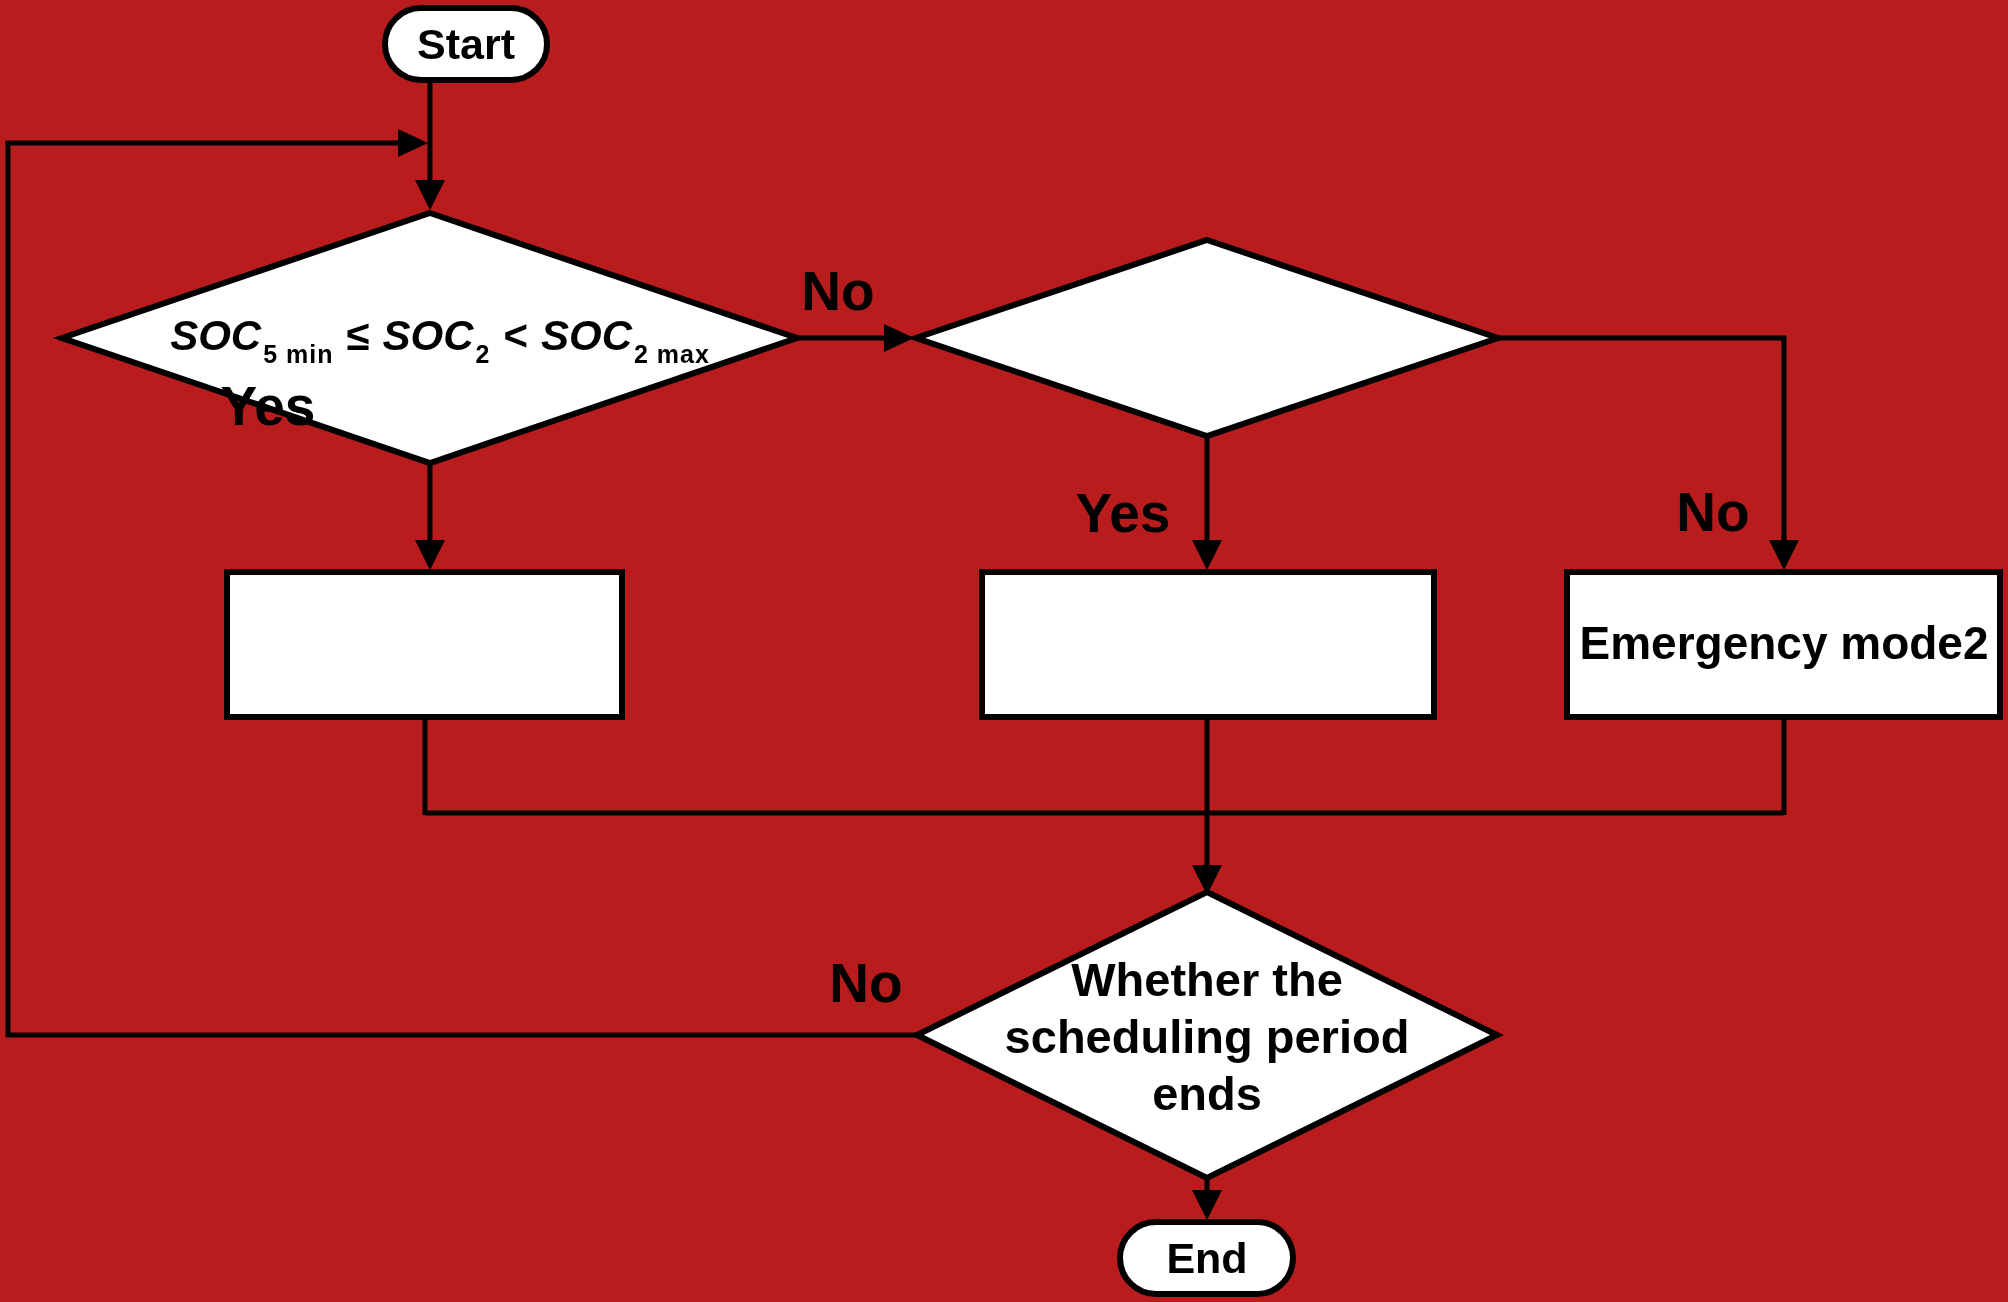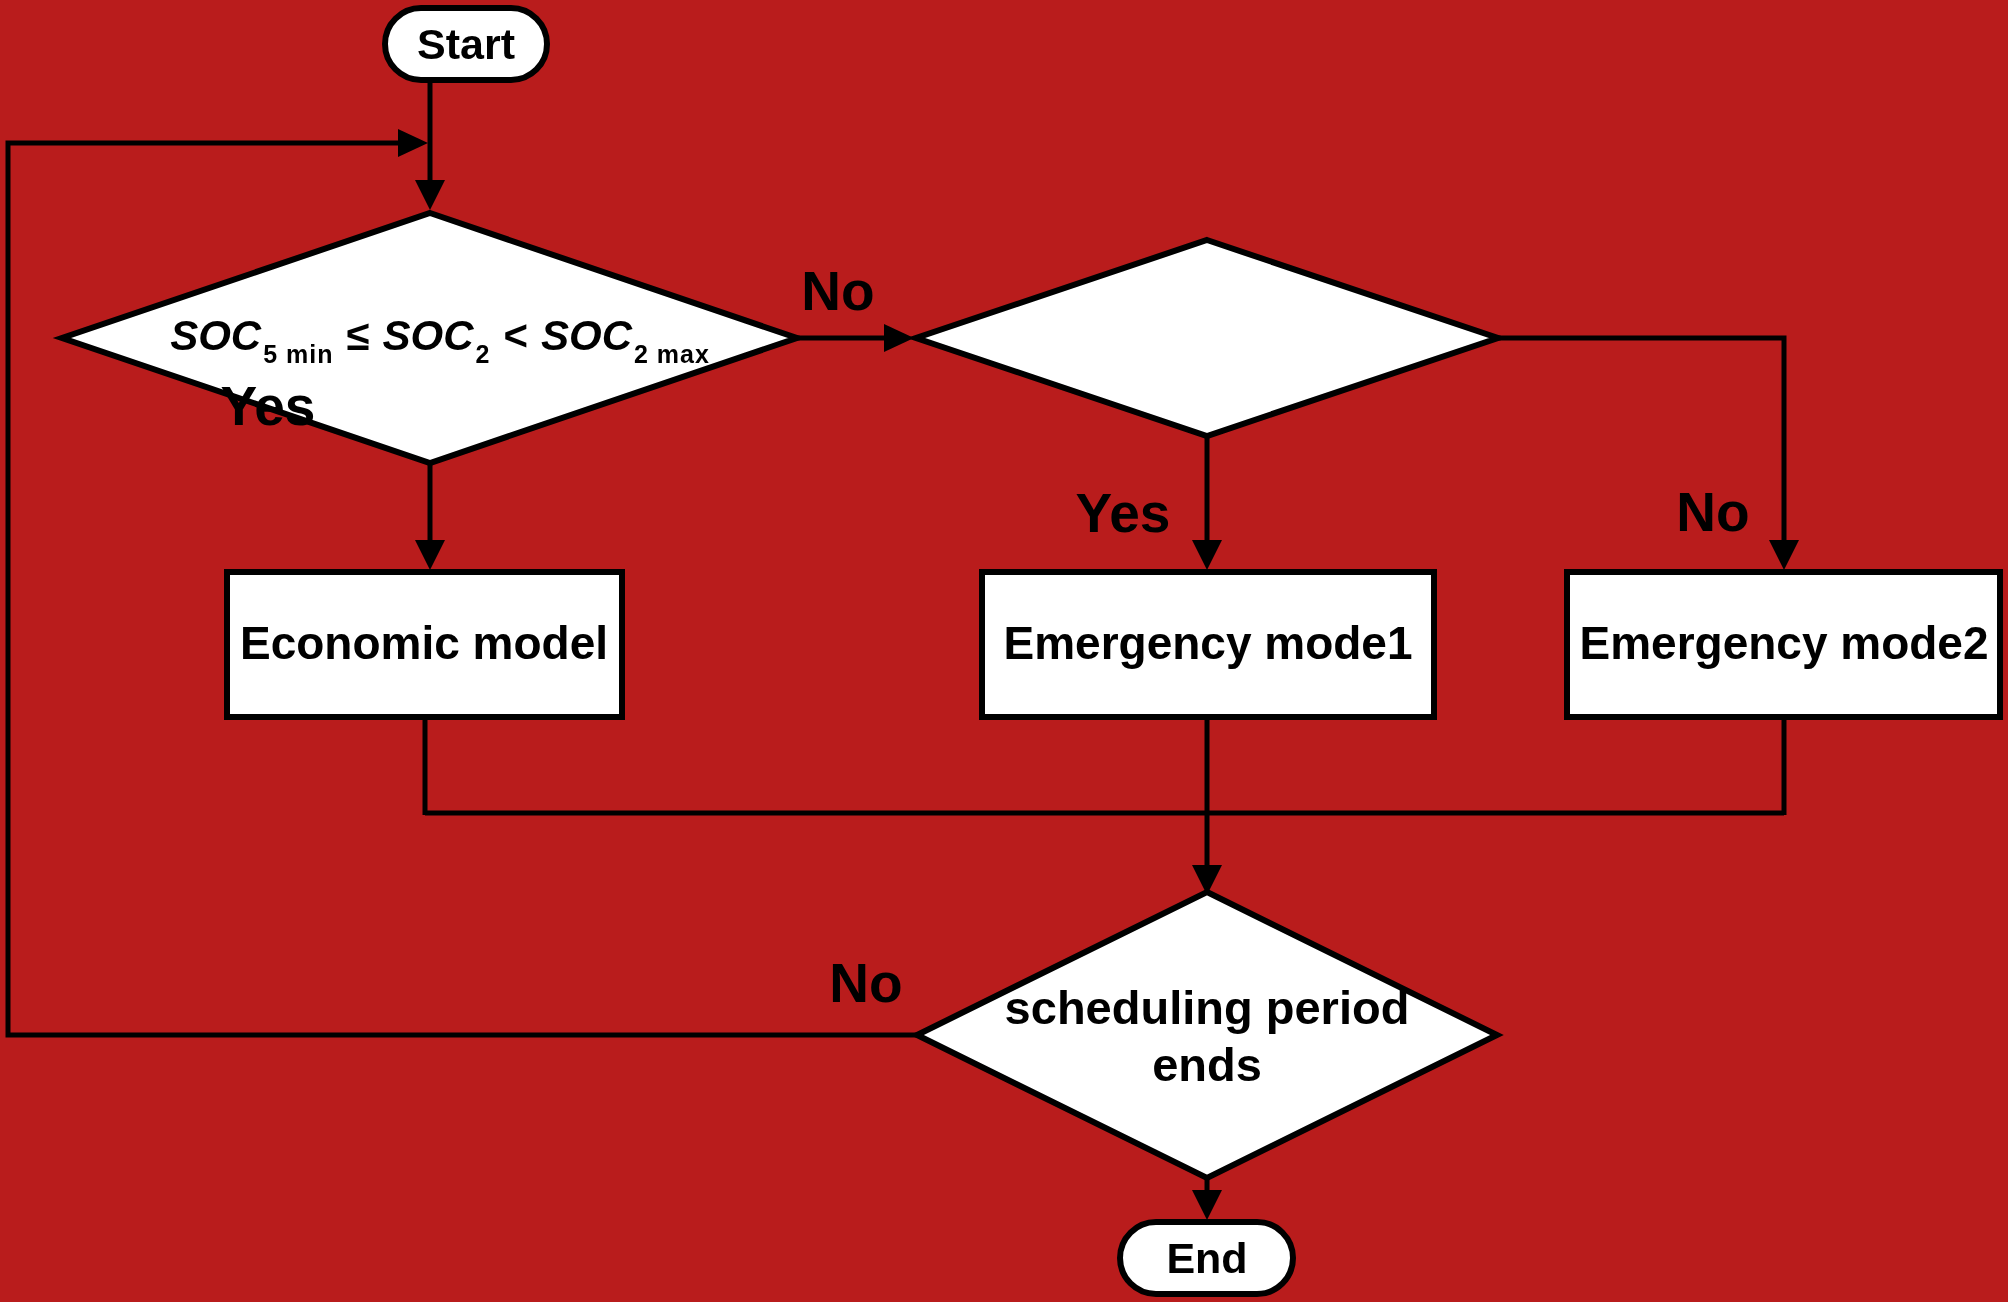--- a/index.html
+++ b/index.html
@@ -111,27 +111,26 @@
     </g>
   </svg>
 
   <div class="lbl terminator-lbl" style="left:466px; top:45px;">Start</div>
 
   <div class="lbl formula" style="left:440px; top:340px;">
     <span>SOC</span><span class="sub">5 min</span><span class="op">≤</span><span>SOC</span><span class="sub">2</span><span class="op">&lt;</span><span>SOC</span><span class="sub">2 max</span>
   </div>
 
 
-  <div class="lbl box-lbl" style="left:424px; top:643px;">Economic model</div>
 
-  <div class="lbl box-lbl" style="left:1208px; top:643px;">Emergency mode1</div>
 
   <div class="lbl box-lbl" style="left:1784px; top:643px;">Emergency mode2</div>
 
   <div class="lbl d3-lbl" style="left:1207px; top:1036px;">
+    <div>Whether the</div>
     <div>scheduling period</div>
     <div>ends</div>
   </div>
 
   <div class="lbl terminator-lbl" style="left:1207px; top:1259px;">End</div>
 
   <div class="lbl edge-lbl" style="left:268px; top:406px;">Yes</div>
   <div class="lbl edge-lbl" style="left:838px; top:291px;">No</div>
   <div class="lbl edge-lbl" style="left:1123px; top:513px;">Yes</div>
   <div class="lbl edge-lbl" style="left:1713px; top:512px;">No</div>

